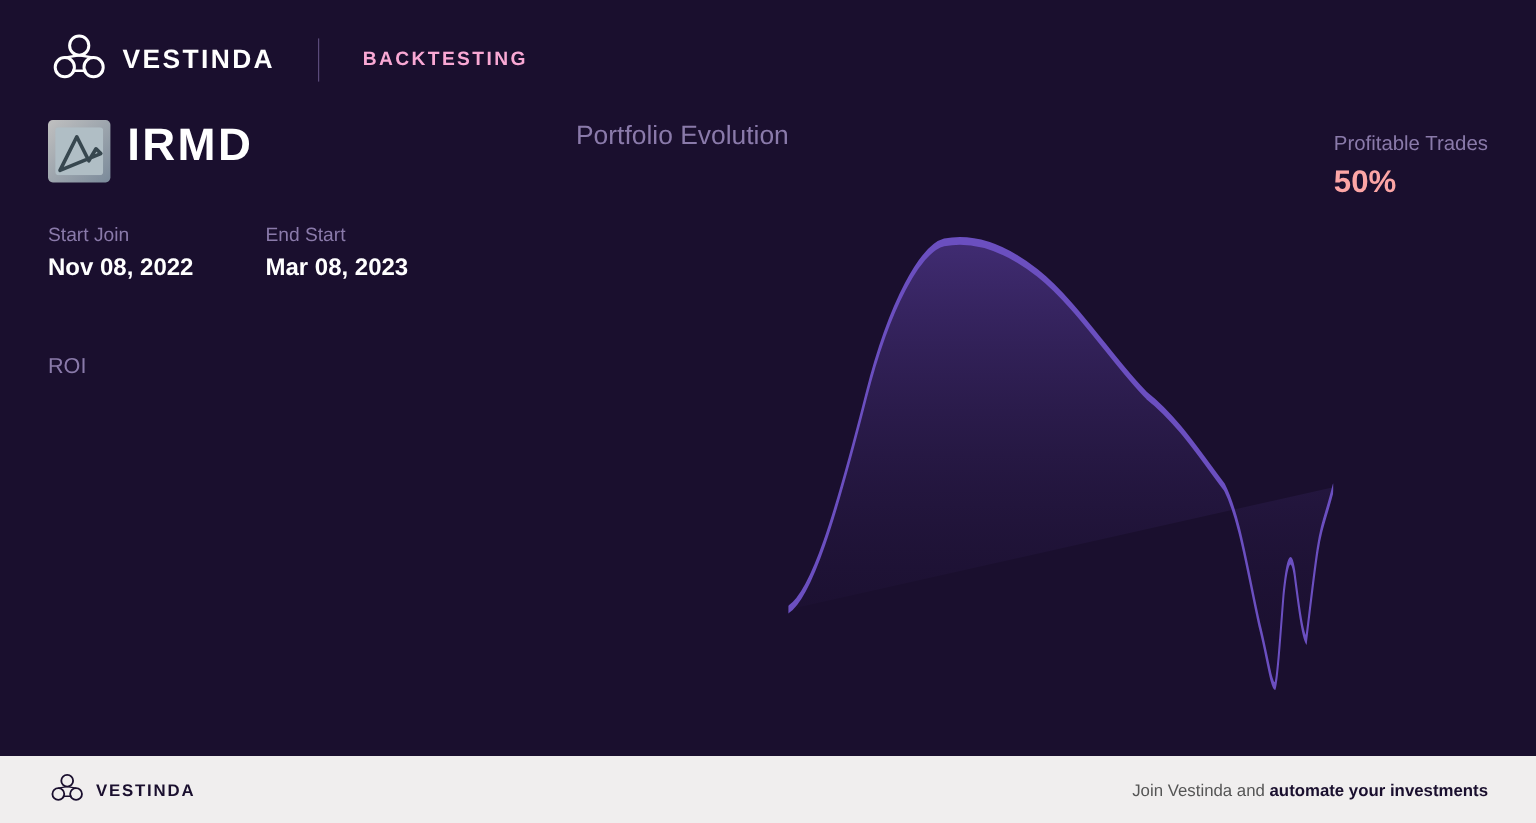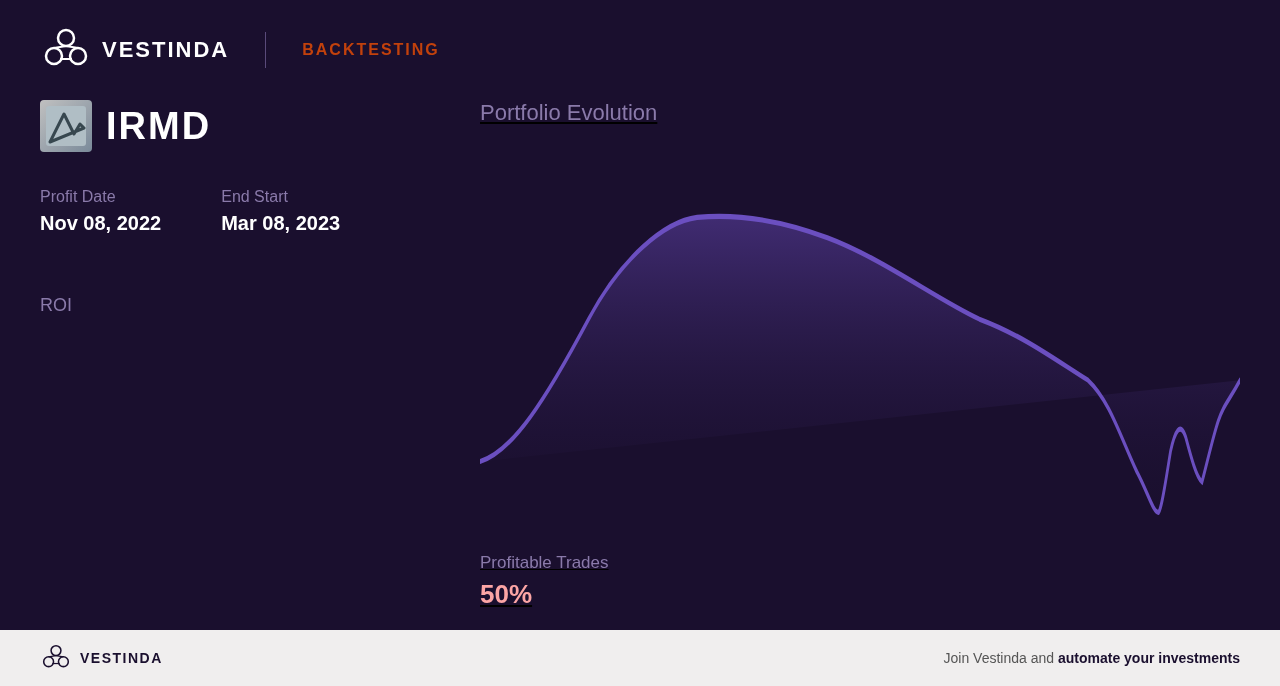--- a/index.html
+++ b/index.html
@@ -48,21 +48,21 @@
     }
 
     .divider {
       width: 1px;
       height: 36px;
       background: #5a4a7a;
       margin: 0 16px;
     }
 
     .backtesting-label {
-      color: #c2410c;
+      color: #f9a8d4;
       font-size: 16px;
       font-weight: 700;
       letter-spacing: 2px;
     }
 
     
     .body-area {
       display: flex;
       flex: 1;
       padding: 0 40px 20px 40px;
@@ -71,21 +71,20 @@
     .left-panel {
       width: 400px;
       display: flex;
       flex-direction: column;
       gap: 0;
     }
 
     
     .ticker-row {
       display: flex;
-      align-items: center;
       gap: 14px;
       margin-bottom: 36px;
     }
 
     .ticker-icon {
       width: 52px;
       height: 52px;
       background: linear-gradient(135deg, #c0c0c0 0%, #7a8a9a 100%);
       border-radius: 4px;
       display: flex;
@@ -147,23 +146,22 @@
     .roi-value {
       color: #2ecc71;
       font-size: 52px;
       font-weight: 700;
     }
 
     
     .right-panel {
       flex: 1;
       display: flex;
-      flex-direction: column;
+      flex-direction: row;
       padding-left: 40px;
-      text-decoration: underline;
     }
 
     .chart-title {
       color: #8a7aaa;
       font-size: 22px;
       font-weight: 400;
       margin-bottom: 10px;
     }
 
     .chart-area {
@@ -269,21 +267,21 @@
           <svg viewBox="0 0 40 40" xmlns="http://www.w3.org/2000/svg">
             <rect width="40" height="40" fill="#b0bec5" rx="3"></rect>
             <polygon points="4,36 18,8 28,28 34,18 38,22" fill="none" stroke="#37474f" stroke-width="3" stroke-linejoin="round"></polygon>
           </svg>
         </div>
         <span class="ticker-name">IRMD</span>
       </div>
 
       <div class="dates-row">
         <div class="date-block">
-          <span class="date-label">Profit Date</span>
+          <span class="date-label">Start Join</span>
           <span class="date-value">Nov 08, 2022</span>
         </div>
         <div class="date-block">
           <span class="date-label">End Start</span>
           <span class="date-value">Mar 08, 2023</span>
         </div>
       </div>
 
       <div class="roi-section">
         <div class="roi-label">ROI</div>

